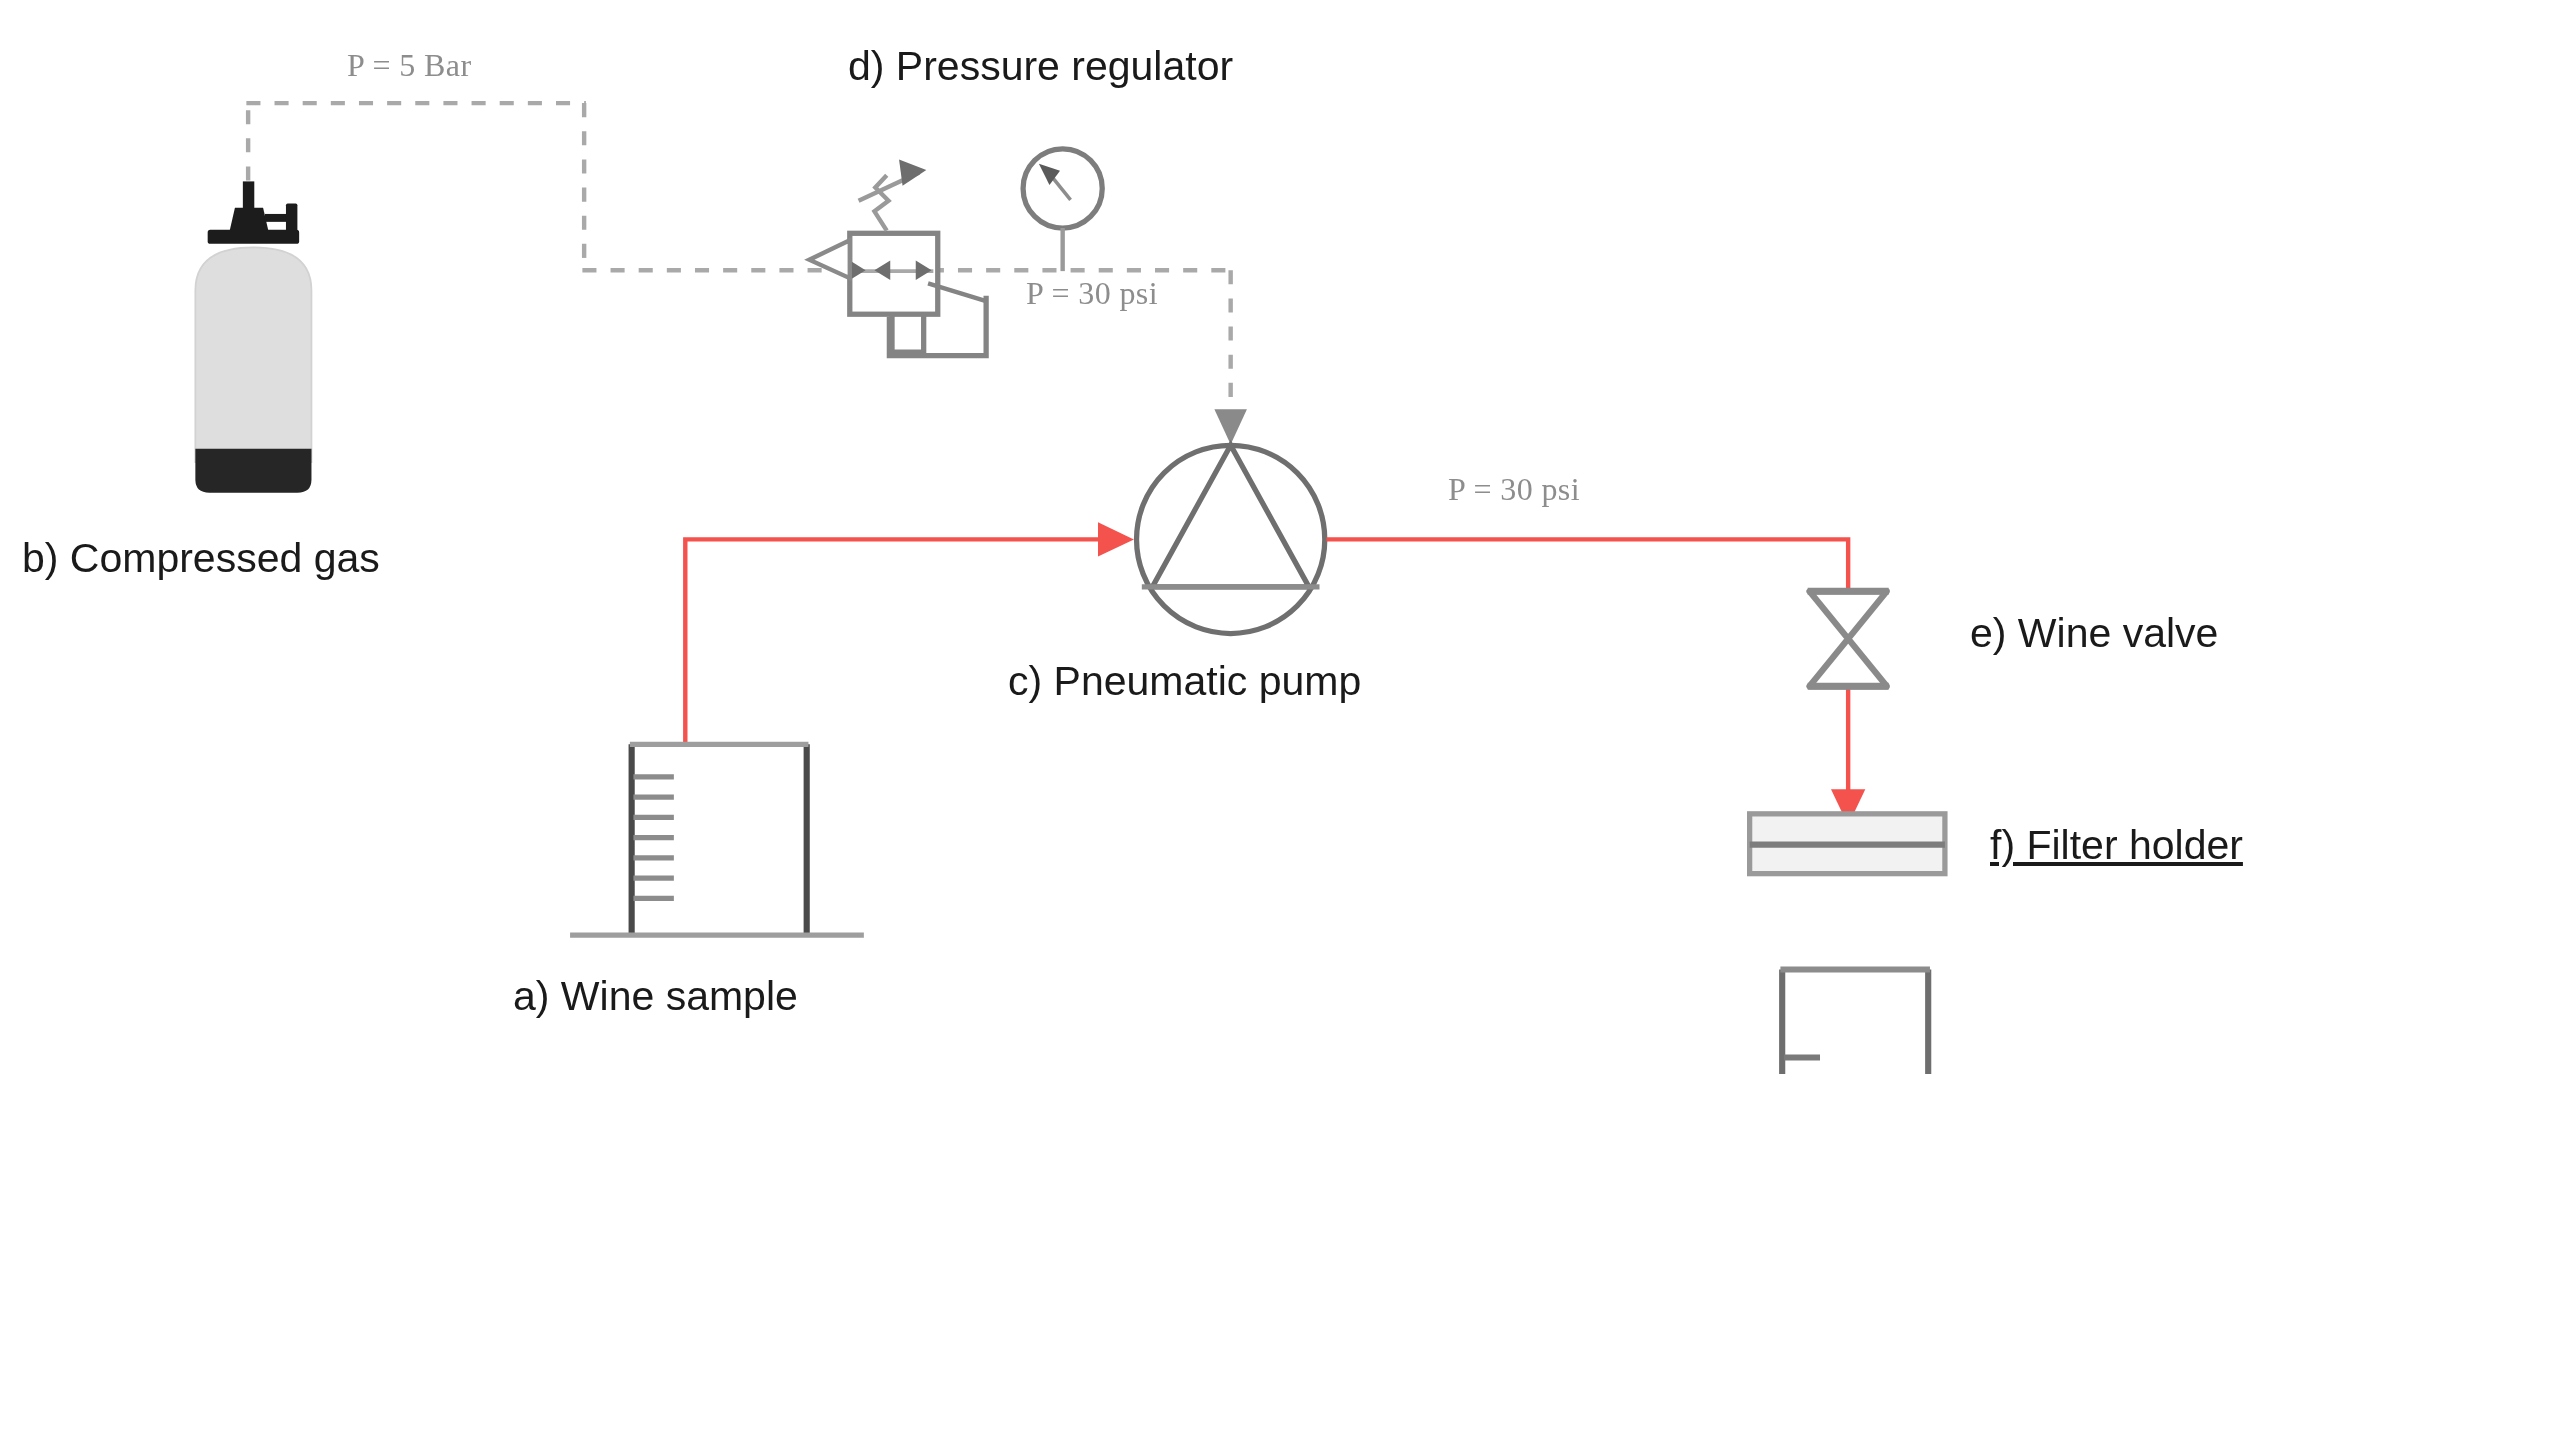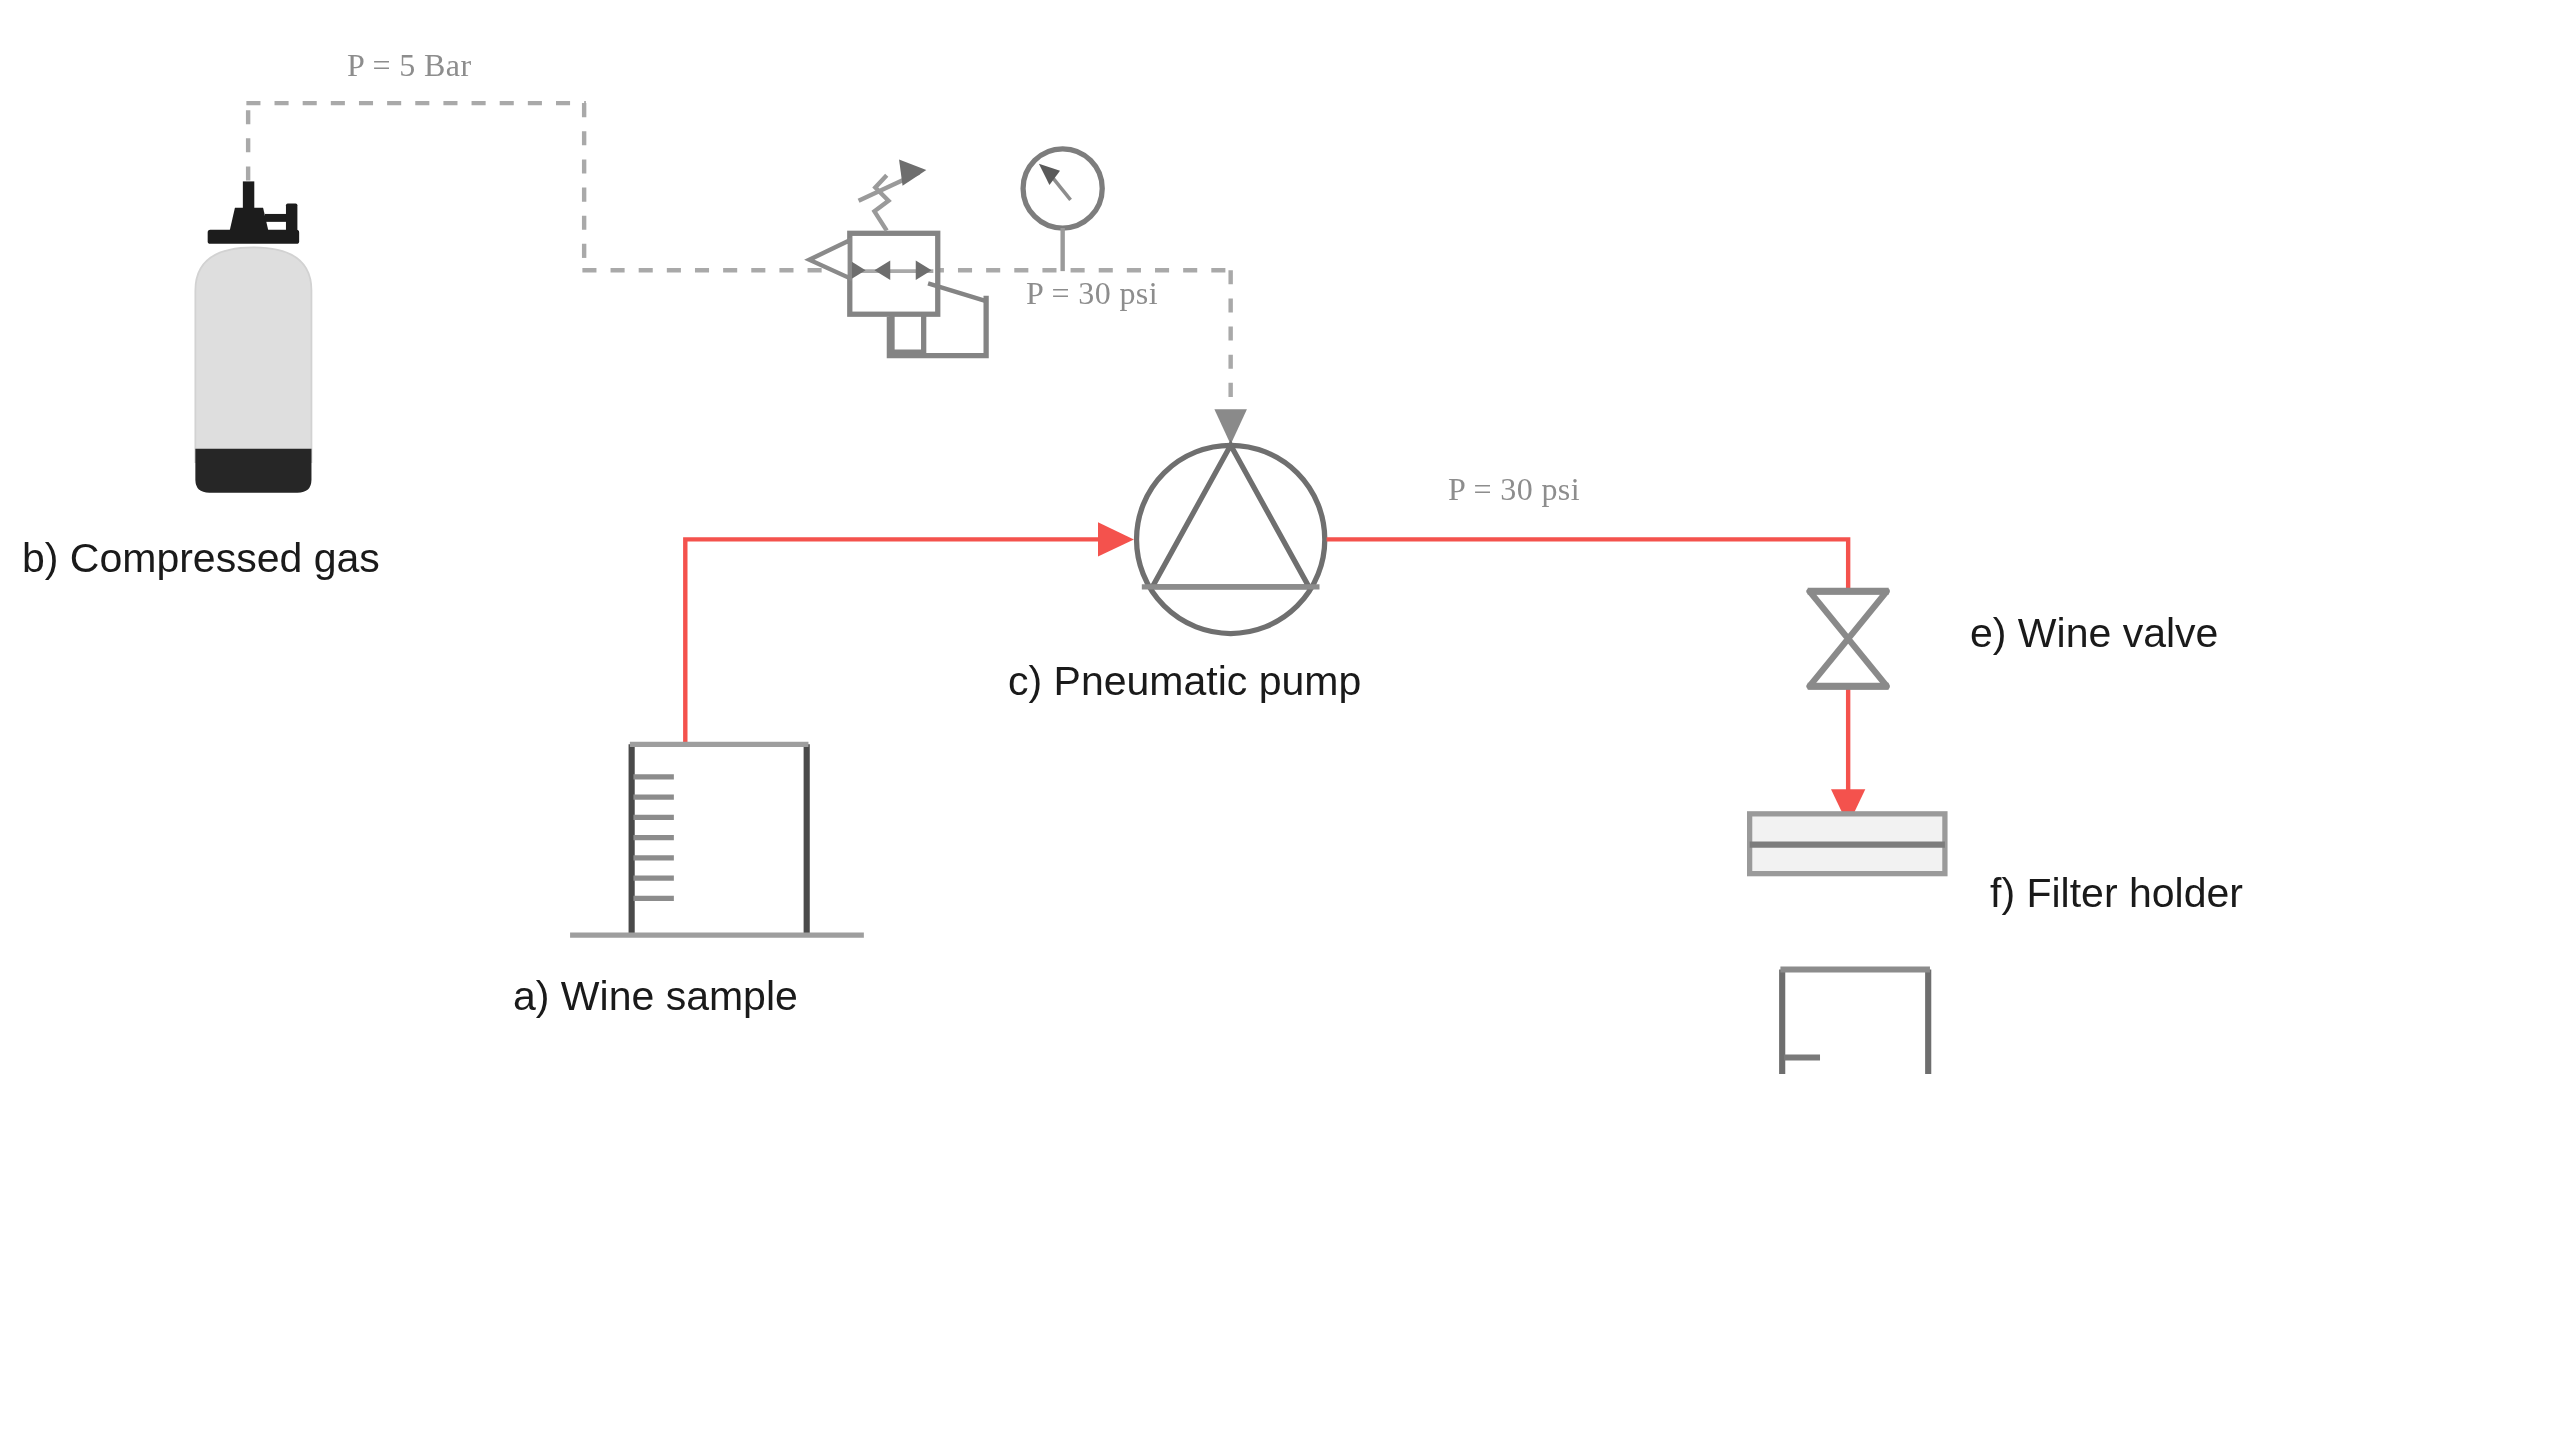--- a/index.html
+++ b/index.html
@@ -177,30 +177,31 @@
         <path d="M2019,1352 L2060,1352" fill="none" stroke="#7a7a7a" stroke-width="7"></path>
         <path d="M2019,1402 L2060,1402" fill="none" stroke="#7a7a7a" stroke-width="7"></path>
         <path d="M2019,1452 L2060,1452" fill="none" stroke="#7a7a7a" stroke-width="7"></path>
         <path d="M2019,1502 L2060,1502" fill="none" stroke="#7a7a7a" stroke-width="7"></path>
       </g>
     </g>
   </svg>
 
   <div class="plbl" style="left:339px; top:48px;">P  = 5 Bar</div>
 
+  <div class="lbl" style="left:840px; top:44px;">d) Pressure regulator</div>
 
   <div class="plbl" style="left:1018px; top:276px;">P  = 30 psi</div>
 
   <div class="plbl" style="left:1440px; top:472px;">P  = 30 psi</div>
 
   <div class="lbl" style="left:1000px; top:659px;">c) Pneumatic pump</div>
 
   <div class="lbl" style="left:14px; top:536px;">b) Compressed gas</div>
 
   <div class="lbl" style="left:1962px; top:611px;">e) Wine valve</div>
 
-  <div class="lbl" style="left:1982px; top:871px;">f) Filter holder</div>
+  <div class="lbl" style="left:1982px; top:823px;text-decoration:underline;">f) Filter holder</div>
 
   <div class="lbl" style="left:505px; top:974px;">a) Wine sample</div>
 
 
 </div>
 
 
 </body></html>

